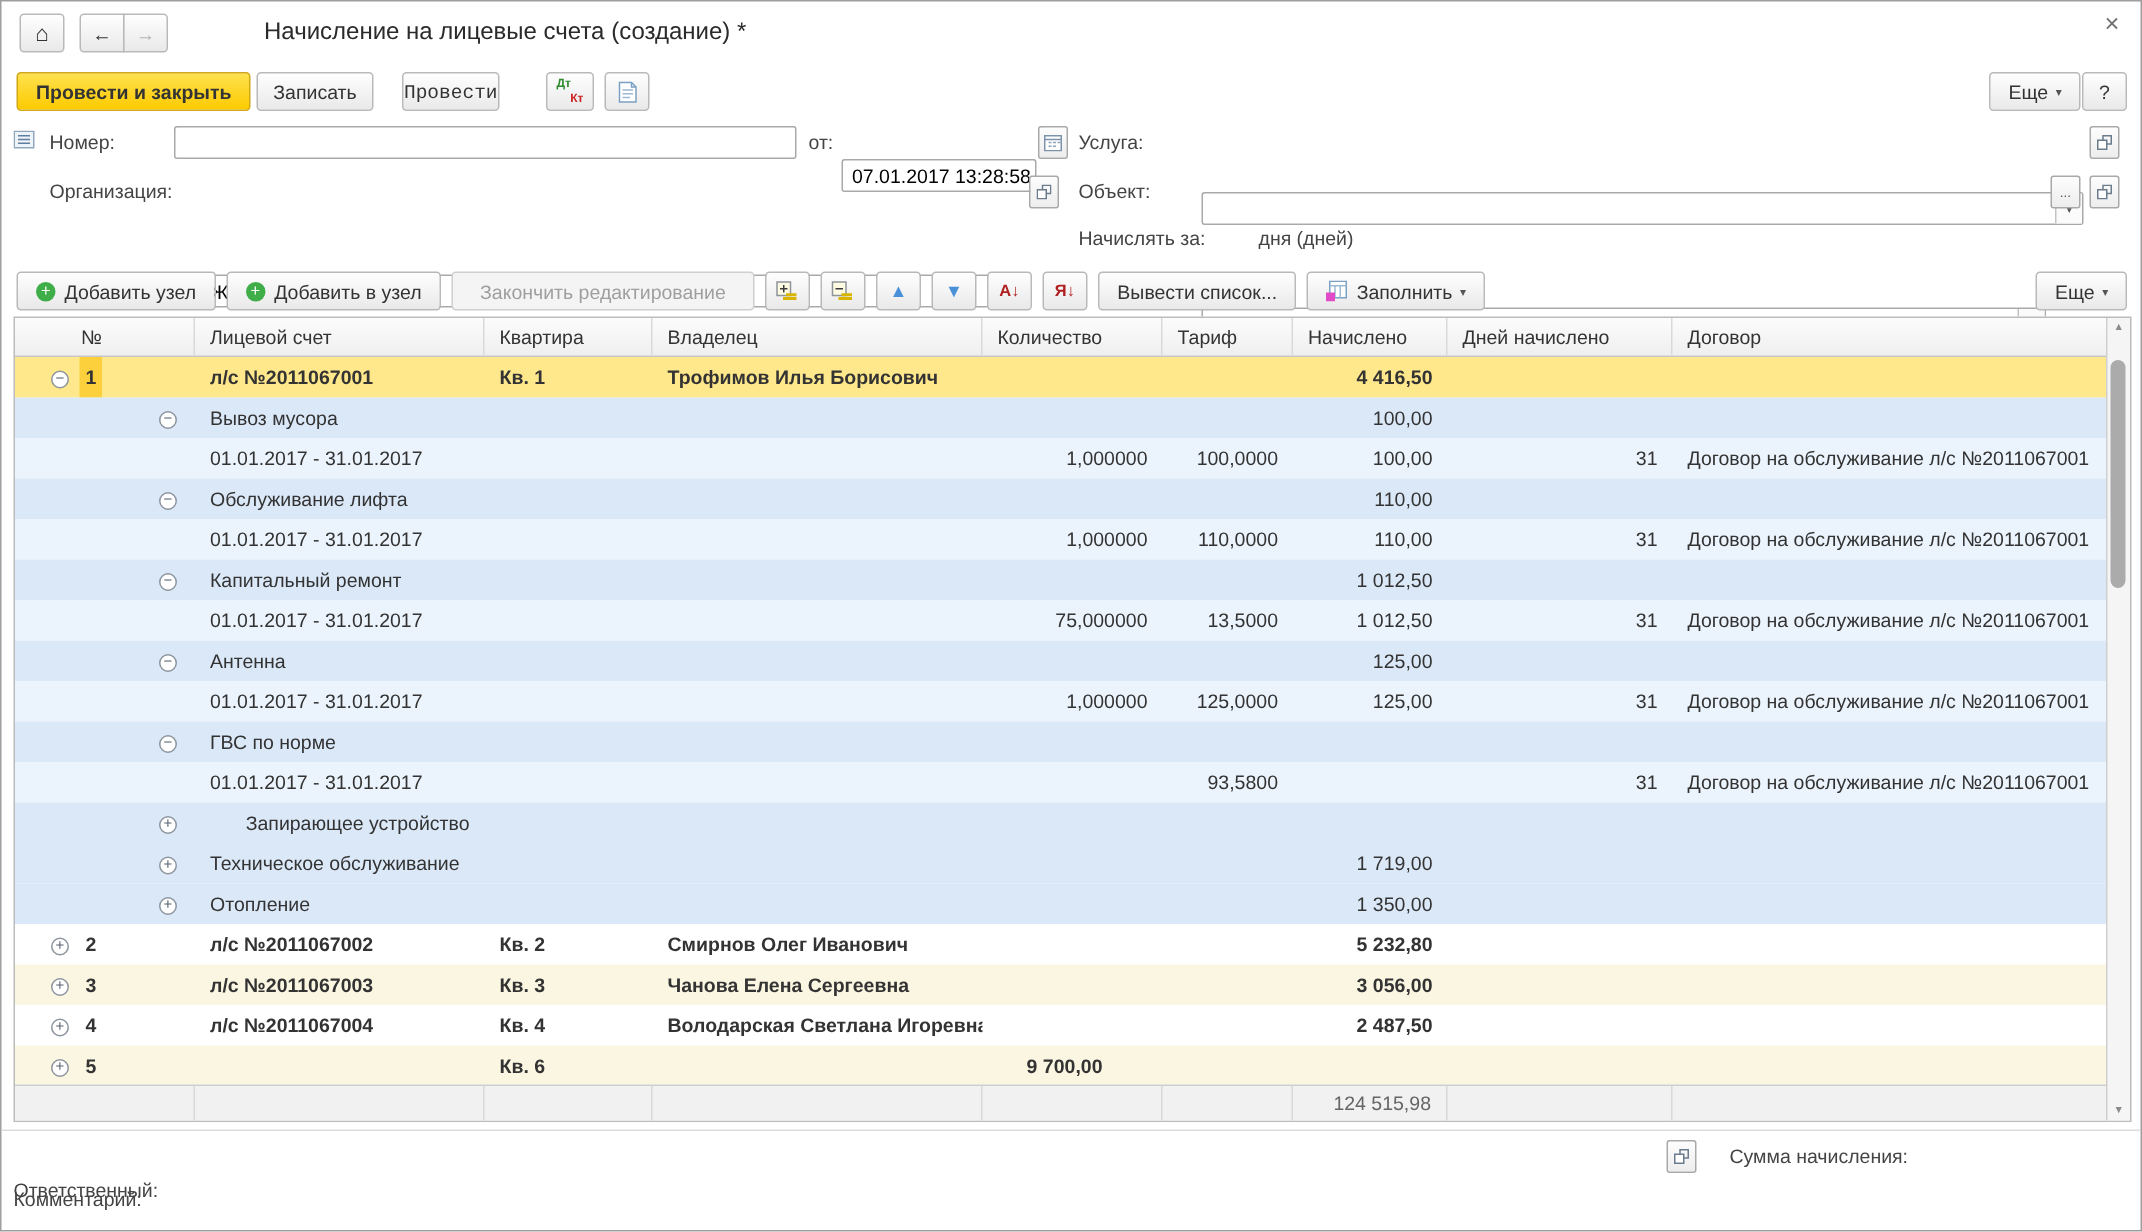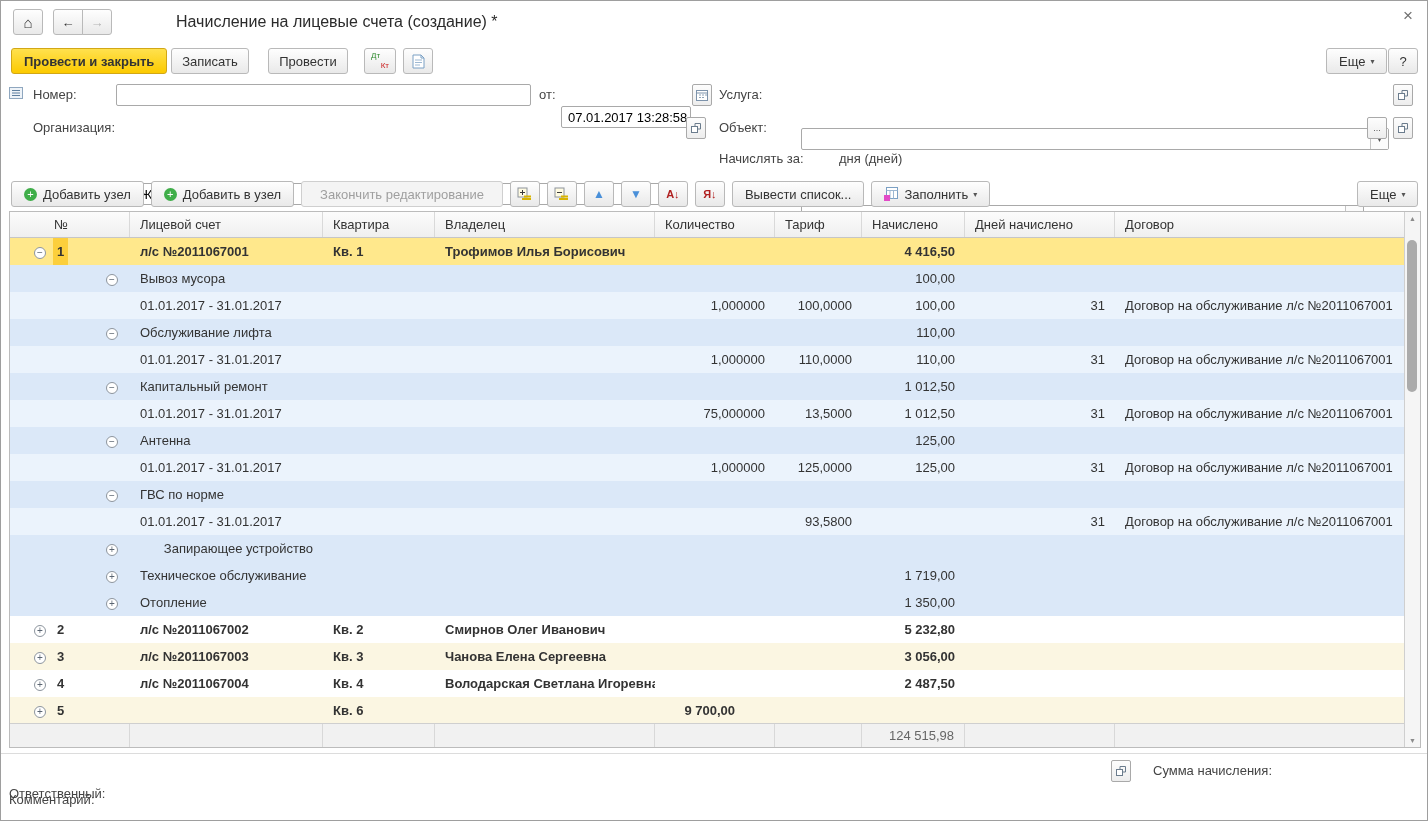--- a/index.html
+++ b/index.html
@@ -107,23 +107,23 @@
   </button>
   <button class="btn icon-btn">
     <span style="color:#b5b5b5;font-weight:bold;">→</span>
   </button>
 </div>
 <div class="abs win-title" style="left:175px; top:12px;">Начисление на лицевые счета (создание) *</div>
 <div class="abs win-close" style="left:1402px; top:8px;">×</div>
 
 <button class="abs btn primary" style="left:10px; top:47px;">Провести и закрыть</button>
 <button class="abs btn" style="left:170px; top:47px; width:78px;">Записать</button>
-<button class="abs btn" style="left:267px; top:47px; width:80px;">Провести</button>
+<button class="abs btn" style="left:267px; top:47px; width:65px;font-family:Liberation Mono, monospace;">Провести</button>
 <button class="abs btn icon-btn" style="left:363px; top:47px; width:32px;">
-  <span style="position:relative; width:18px; height:18px; display:inline-block; font-size:8px; font-weight:normal; line-height:8px;text-align:center;">
+  <span style="position:relative; width:18px; height:18px; display:inline-block; font-size:8px; font-weight:bold; line-height:8px;text-align:center;">
     <span style="position:absolute; left:0; top:0; color:#2e8b2e;">Дт</span>
     <span style="position:absolute; right:0; bottom:0; color:#cc2222;">Кт</span>
   </span>
 </button>
 <button class="abs btn icon-btn" style="left:402px; top:47px; width:28px;">
   <span>
     <svg width="13" height="15" viewBox="0 0 13 15">
         <path d="M1 1 h8 l3 3 v10 h-11 z" fill="#fff" stroke="#7ba0c4"></path>
         <path d="M9 1 v3 h3" fill="none" stroke="#7ba0c4"></path>
         <path d="M3 6 h7 M3 8.5 h7 M3 11 h5" stroke="#9db8d2" stroke-width="1"></path>

